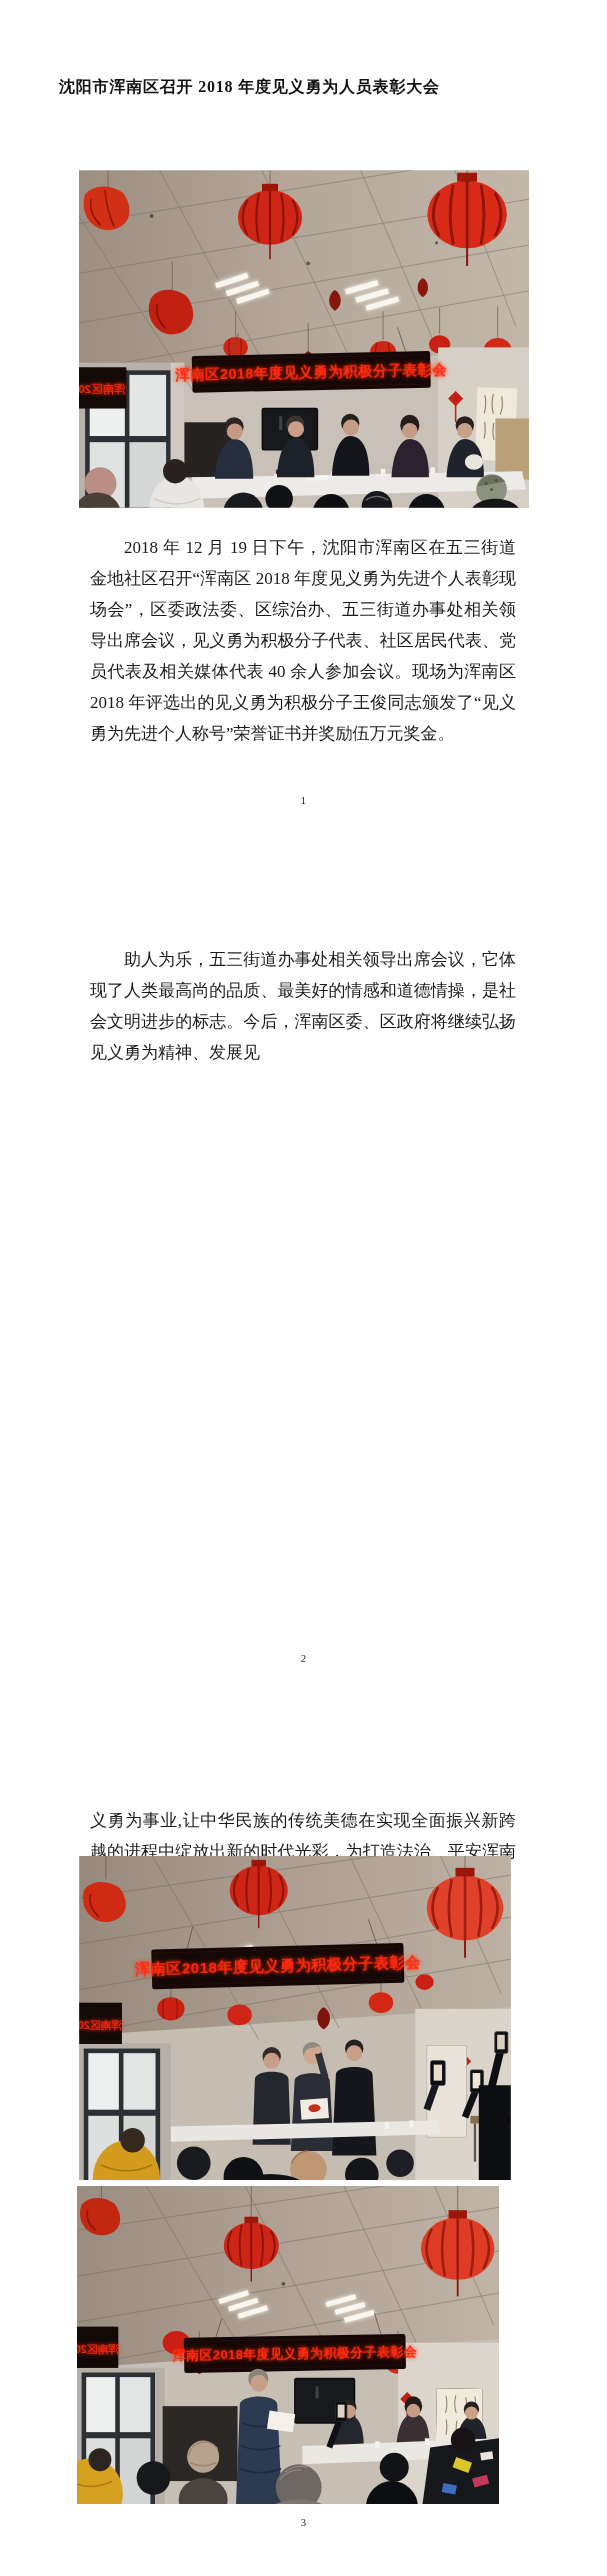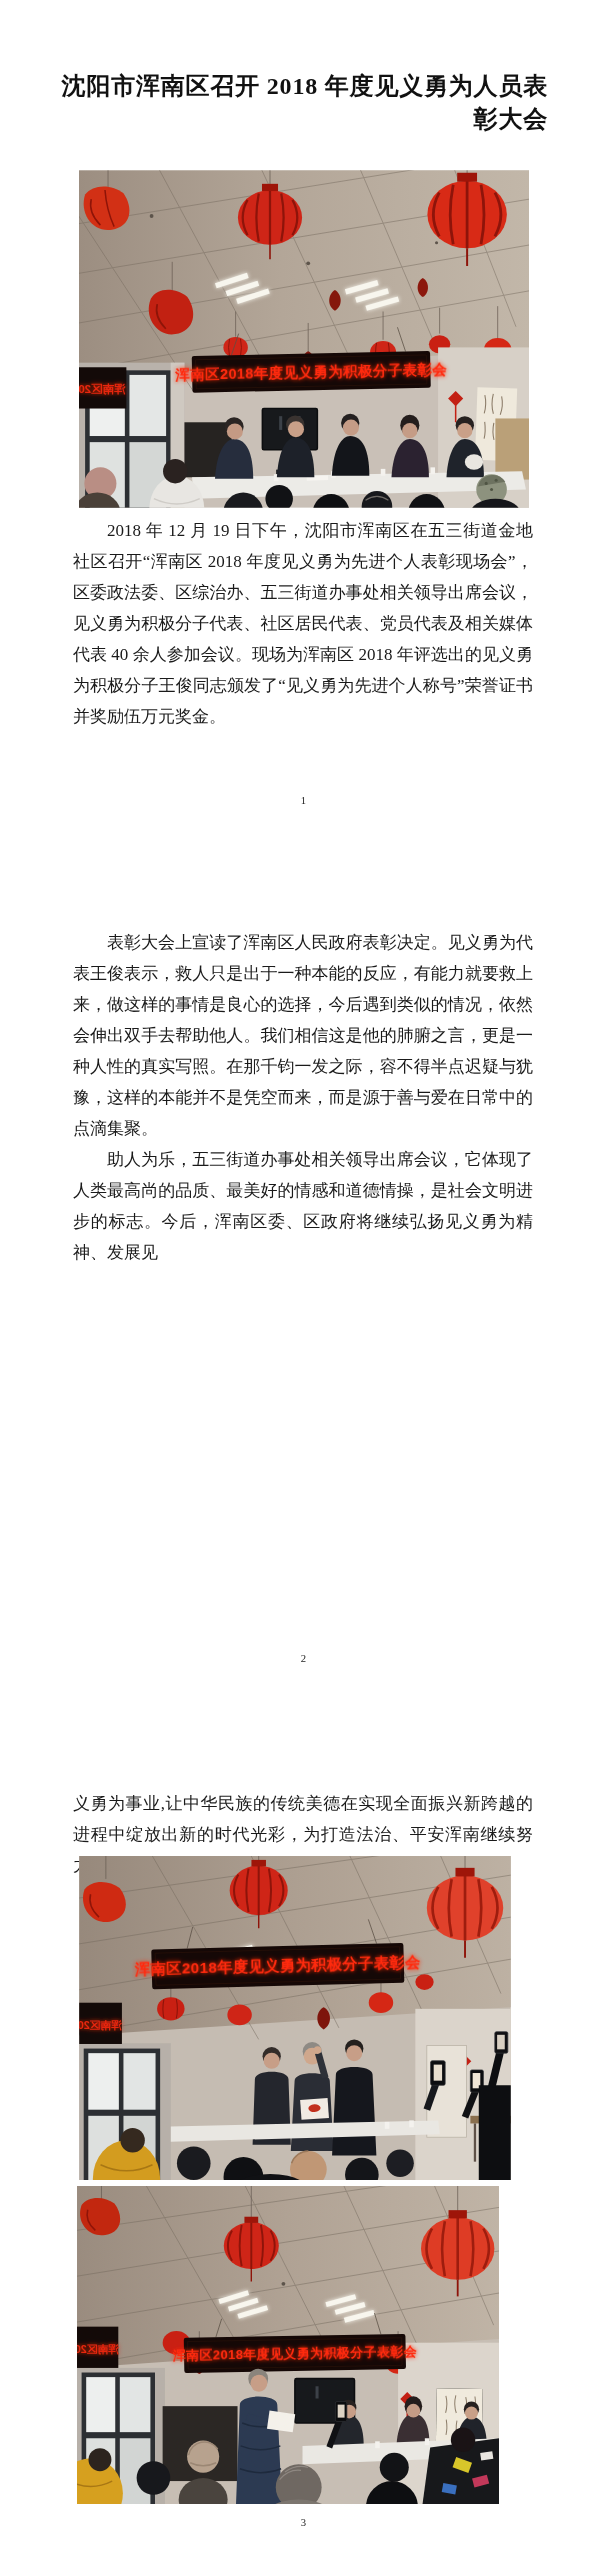--- a/index.html
+++ b/index.html
@@ -2,26 +2,26 @@
 <html style="font-size:12.2px"><head>
 <meta charset="utf-8">
 <style>
   html,body{margin:0;padding:0;}
   body{
     width:607px;height:2576px;position:relative;background:#ffffff;
     font-family:"Liberation Serif","DejaVu Serif",serif;color:#1a1a1a;
   }
   .doc-title{
     position:absolute;top:70px;left:59px;width:489px;margin:0;
-    text-align:right;font-size:24px;line-height:33px;font-weight:600;
+    text-align:left;font-size:16px;line-height:33px;font-weight:600;
     color:#111;letter-spacing:0.8px;
   }
   .photo{position:absolute;display:block;}
   .bodytext{position:absolute;left:73px;width:460px;font-size:17px;line-height:31px;text-align:justify;}
-  .bodytext p{margin:0;padding:0;}
+  .bodytext p{margin:17px;padding:0;}
   .bodytext p.indent{text-indent:2em;}
   .pagenum{position:absolute;width:61px;text-align:center;font-size:10.7px;color:#222;}
   svg text.led{font-family:"Liberation Sans","DejaVu Sans",sans-serif;font-weight:bold;}
 </style>
 </head>
 <body>
 
 <h1 class="doc-title">沈阳市浑南区召开 2018 年度见义勇为人员表彰大会</h1>
 
 <svg class="photo" style="left:79px;top:170px;" width="450" height="338" viewBox="0 0 589 442">
@@ -221,21 +221,20 @@
     </g>
   </g>
 </svg>
 
 <div class="bodytext" style="top:515px;">
   <p class="indent">2018 年 12 月 19 日下午，沈阳市浑南区在五三街道金地社区召开“浑南区 2018 年度见义勇为先进个人表彰现场会”，区委政法委、区综治办、五三街道办事处相关领导出席会议，见义勇为积极分子代表、社区居民代表、党员代表及相关媒体代表 40 余人参加会议。现场为浑南区 2018 年评选出的见义勇为积极分子王俊同志颁发了“见义勇为先进个人称号”荣誉证书并奖励伍万元奖金。</p>
 </div>
 <div class="pagenum" style="left:273px;top:794px;">1</div>
 
 <div class="bodytext" style="top:927px;">
-  <p class="indent">表彰大会上宣读了浑南区人民政府表彰决定。见义勇为代表王俊表示，救人只是出于一种本能的反应，有能力就要救上来，做这样的事情是良心的选择，今后遇到类似的情况，依然会伸出双手去帮助他人。我们相信这是他的肺腑之言，更是一种人性的真实写照。在那千钧一发之际，容不得半点迟疑与犹豫，这样的本能并不是凭空而来，而是源于善与爱在日常中的点滴集聚。</p>
   <p class="indent">助人为乐，五三街道办事处相关领导出席会议，它体现了人类最高尚的品质、最美好的情感和道德情操，是社会文明进步的标志。今后，浑南区委、区政府将继续弘扬见义勇为精神、发展见</p>
 </div>
 <div class="pagenum" style="left:273px;top:1652px;">2</div>
 
 <div class="bodytext" style="top:1788px;">
   <p>义勇为事业,让中华民族的传统美德在实现全面振兴新跨越的进程中绽放出新的时代光彩，为打造法治、平安浑南继续努力！</p>
 </div>
 
 <svg class="photo" style="left:79px;top:1856px;" width="432" height="324" viewBox="0 0 565 424">
   <defs>

